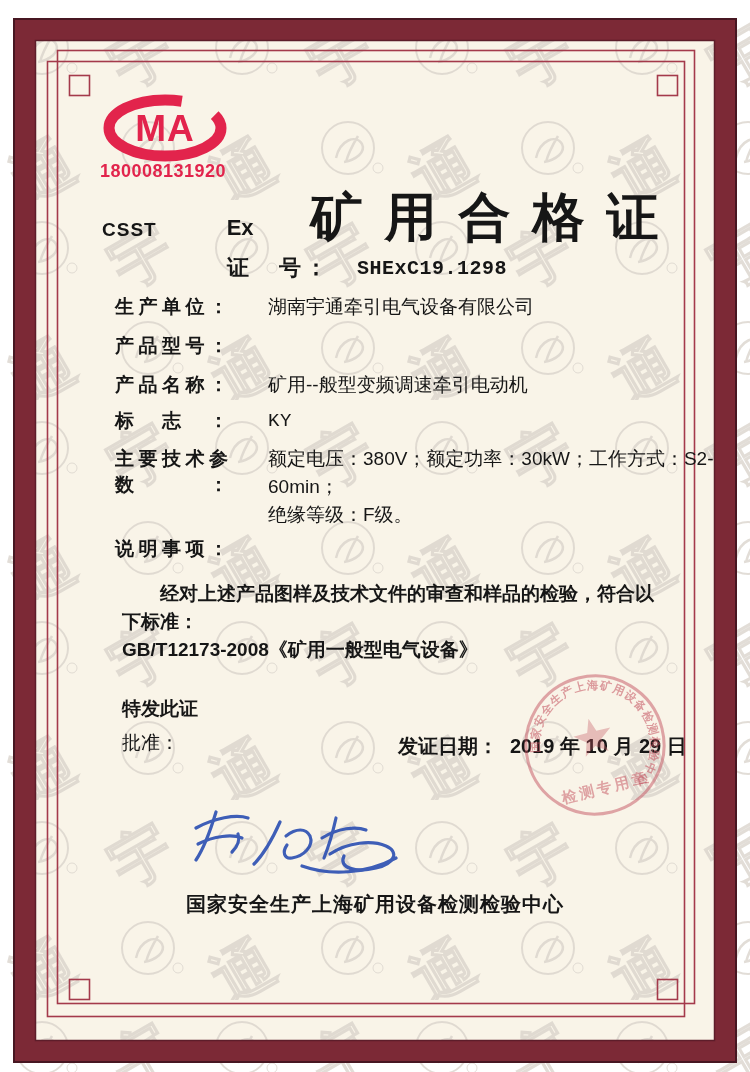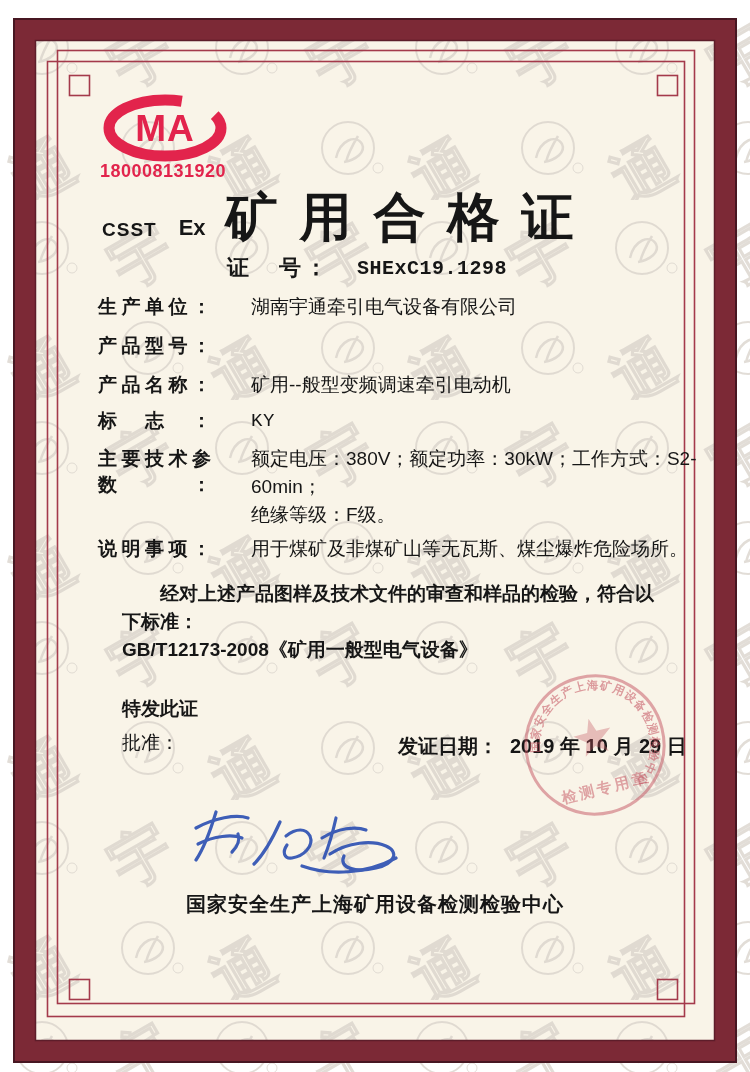--- a/index.html
+++ b/index.html
@@ -5,32 +5,32 @@
   html,body{margin:0;padding:0;background:#e8e8e8;}
   .page{position:relative;width:750px;height:1072px;background:#ffffff;overflow:hidden;
         font-family:"Liberation Sans",sans-serif;color:#161616;}
   .paper{position:absolute;left:36px;top:41px;width:678px;height:1000px;background:#f9f4e8;}
   svg.layer{position:absolute;left:0;top:0;}
   
   .cma-logo{position:absolute;left:100px;top:93px;}
   .cma-num{position:absolute;left:100px;top:161px;width:130px;text-align:left;
            font-size:18px;font-weight:bold;color:#e2244c;letter-spacing:.5px;}
   
-  .title-row{position:absolute;left:102px;top:183px;height:63px;display:flex;align-items:flex-end;white-space:nowrap;}
+  .title-row{position:absolute;left:102px;top:183px;height:63px;display:flex;align-items:flex-end;white-space:nowrap;gap:48px;}
   .csst{font-size:19px;font-weight:bold;letter-spacing:1px;margin-bottom:5px;}
   .ex{font-size:22px;font-weight:bold;margin-left:22px;margin-bottom:5px;}
-  .main-title{font-size:52px;font-weight:bold;letter-spacing:22px;margin-left:20px;line-height:58px;}
+  .main-title{font-size:52px;font-weight:bold;letter-spacing:22px;margin-left:9px;line-height:58px;}
   
   .certno-row{position:absolute;left:227px;top:253px;display:flex;align-items:center;}
   .certno-label{display:inline-block;width:100px;text-align:justify;text-align-last:justify;
                 font-size:22px;font-weight:bold;}
   .certno-value{margin-left:30px;font-family:"Liberation Mono","DejaVu Sans Mono",monospace;
                 font-size:20px;font-weight:bold;letter-spacing:.5px;}
   
-  .frow{position:absolute;left:98px;display:flex;align-items:flex-start;}
+  .frow{position:absolute;left:115px;display:flex;align-items:flex-start;}
   .flabel{display:inline-block;width:113px;min-width:113px;text-align:justify;text-align-last:justify;
           font-size:19px;font-weight:bold;line-height:26px;}
   .fvalue{margin-left:40px;font-size:19px;font-weight:normal;line-height:28px;width:470px;
           white-space:pre-line;margin-top:-1px;}
   .mono{font-family:"Liberation Mono","DejaVu Sans Mono",monospace;font-size:19px;letter-spacing:.5px;}
   .f0{top:294px}.f1{top:333px}.f2{top:372px}.f3{top:408px}.f4{top:446px}.f5{top:507px}.f6{top:536px}
   
   .statement{position:absolute;left:122px;top:580px;width:535px;font-size:19px;font-weight:bold;
              line-height:28px;white-space:pre-line;}
   
@@ -116,21 +116,20 @@
     <span class="flabel">标志：</span>
     <span class="fvalue mono">KY</span>
   </div>
   <div class="frow f4">
     <span class="flabel">主要技术参数：</span>
     <span class="fvalue">额定电压：380V；额定功率：30kW；工作方式：S2-60min；
 绝缘等级：F级。</span>
   </div>
   <div class="frow f6">
     <span class="flabel">说明事项：</span>
-    <span class="fvalue">用于煤矿及非煤矿山等无瓦斯、煤尘爆炸危险场所。</span>
   </div>
 
   <div class="statement">　　经对上述产品图样及技术文件的审查和样品的检验，符合以下标准：
 GB/T12173-2008《矿用一般型电气设备》</div>
 
   <div class="issue-note">特发此证</div>
   <div class="approve">批准：</div>
   <div class="date-row dr1">
     <span class="dlabel">发证日期：</span><span>2019 年 10 月 29 日</span>
   </div>

